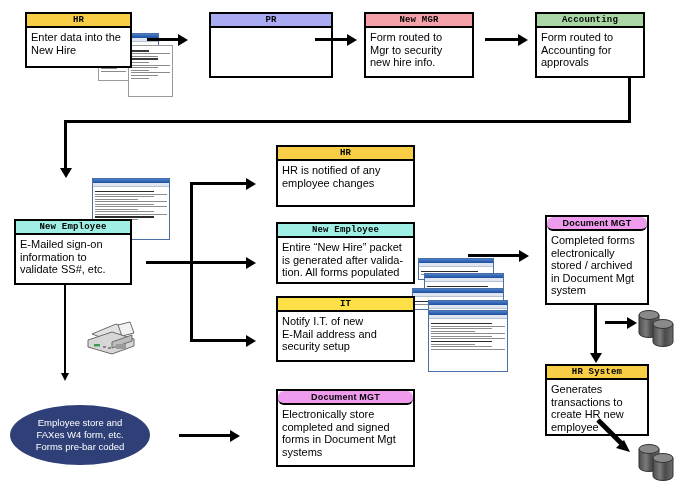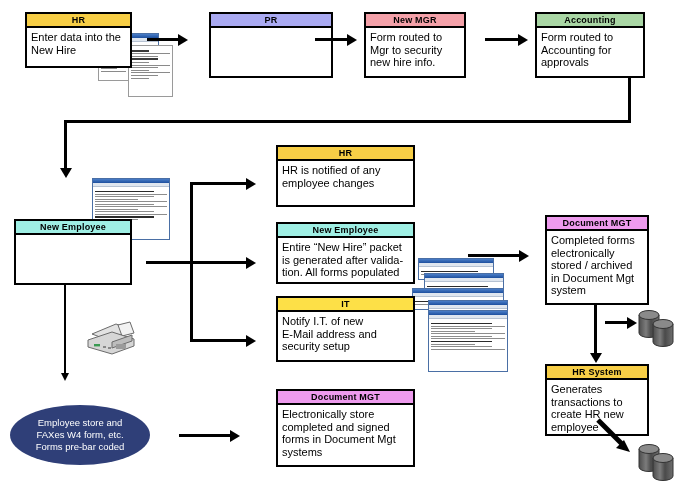--- a/index.html
+++ b/index.html
@@ -8,30 +8,30 @@
     width:681px;height:487px;
     background:#ffffff;
     font-family:"Liberation Sans", sans-serif;
     overflow:hidden;
   }
   
   .pbox{position:absolute;box-sizing:border-box;border:2px solid #000;background:#fff;}
   .pbox .hdr{
     box-sizing:border-box;
     border-bottom:2px solid #000;
-    font-family:Liberation Sans, sans-serif;
+    font-family:Liberation Mono, monospace;
     font-weight:bold;
     font-size:9px;
     text-align:center;
     line-height:13px;
     height:14px;
     color:#000;
     letter-spacing:.2px;
   }
-  .pbox .hdr.sans{font-family:"Liberation Sans", sans-serif;font-size:9px;}
+  .pbox .hdr.sans{font-family:"Liberation Sans", sans-serif;font-size:9px;border-radius:6px;}
   .pbox .body{
     padding:3px 4px 2px 4px;
     font-size:11px;
     line-height:12.6px;
     color:#000;
   }
   
   .ellipse{
     position:absolute;
     border-radius:50%;
@@ -135,21 +135,21 @@
   <div class="hline" style="left:147px;top:38px;width:32px;"></div>
   <div class="arrowR" style="left:178px;top:33.5px;"></div>
 
   <div class="pbox" style="left:209px;top:12px;width:124px;height:66px;">
     <div class="hdr" style="background:#AAAAF2;">PR</div>
   </div>
 
   <div class="hline" style="left:315px;top:38px;width:33px;"></div>
   <div class="arrowR" style="left:347px;top:33.5px;"></div>
 
-  <div class="pbox" style="left:364px;top:12px;width:102px;height:66px;">
+  <div class="pbox" style="left:364px;top:12px;width:110px;height:66px;">
     <div class="hdr" style="background:#F4A1A9;">New MGR</div>
     <div class="body">
       <div>Form routed to</div>
       <div>Mgr to security</div>
       <div>new hire info.</div>
     </div>
   </div>
 
   <div class="hline" style="left:485px;top:38px;width:34px;"></div>
   <div class="arrowR" style="left:518px;top:33.5px;"></div>
@@ -182,20 +182,25 @@
         <div class="ln s"></div>
         <div class="ln m"></div>
       <div class="ln"></div>
         <div class="ln d m"></div>
         <div class="ln s"></div>
     </div>
   </div>
 
   <div class="pbox" style="left:14px;top:219px;width:118px;height:66px;">
     <div class="hdr" style="background:#9FEFE4;">New Employee</div>
+    <div class="body">
+      <div>E-Mailed sign-on</div>
+      <div>information to</div>
+      <div>validate SS#, etc.</div>
+    </div>
   </div>
 
   <div class="hline" style="left:146px;top:261px;width:57px;"></div>
   <div class="vline" style="left:190px;top:182px;height:160px;"></div>
 
   <div class="hline" style="left:190px;top:182px;width:57px;"></div>
   <div class="arrowR" style="left:246px;top:177.5px;"></div>
 
   <div class="arrowR" style="left:246px;top:257px;"></div>
   <div class="hline" style="left:190px;top:261px;width:57px;"></div>

